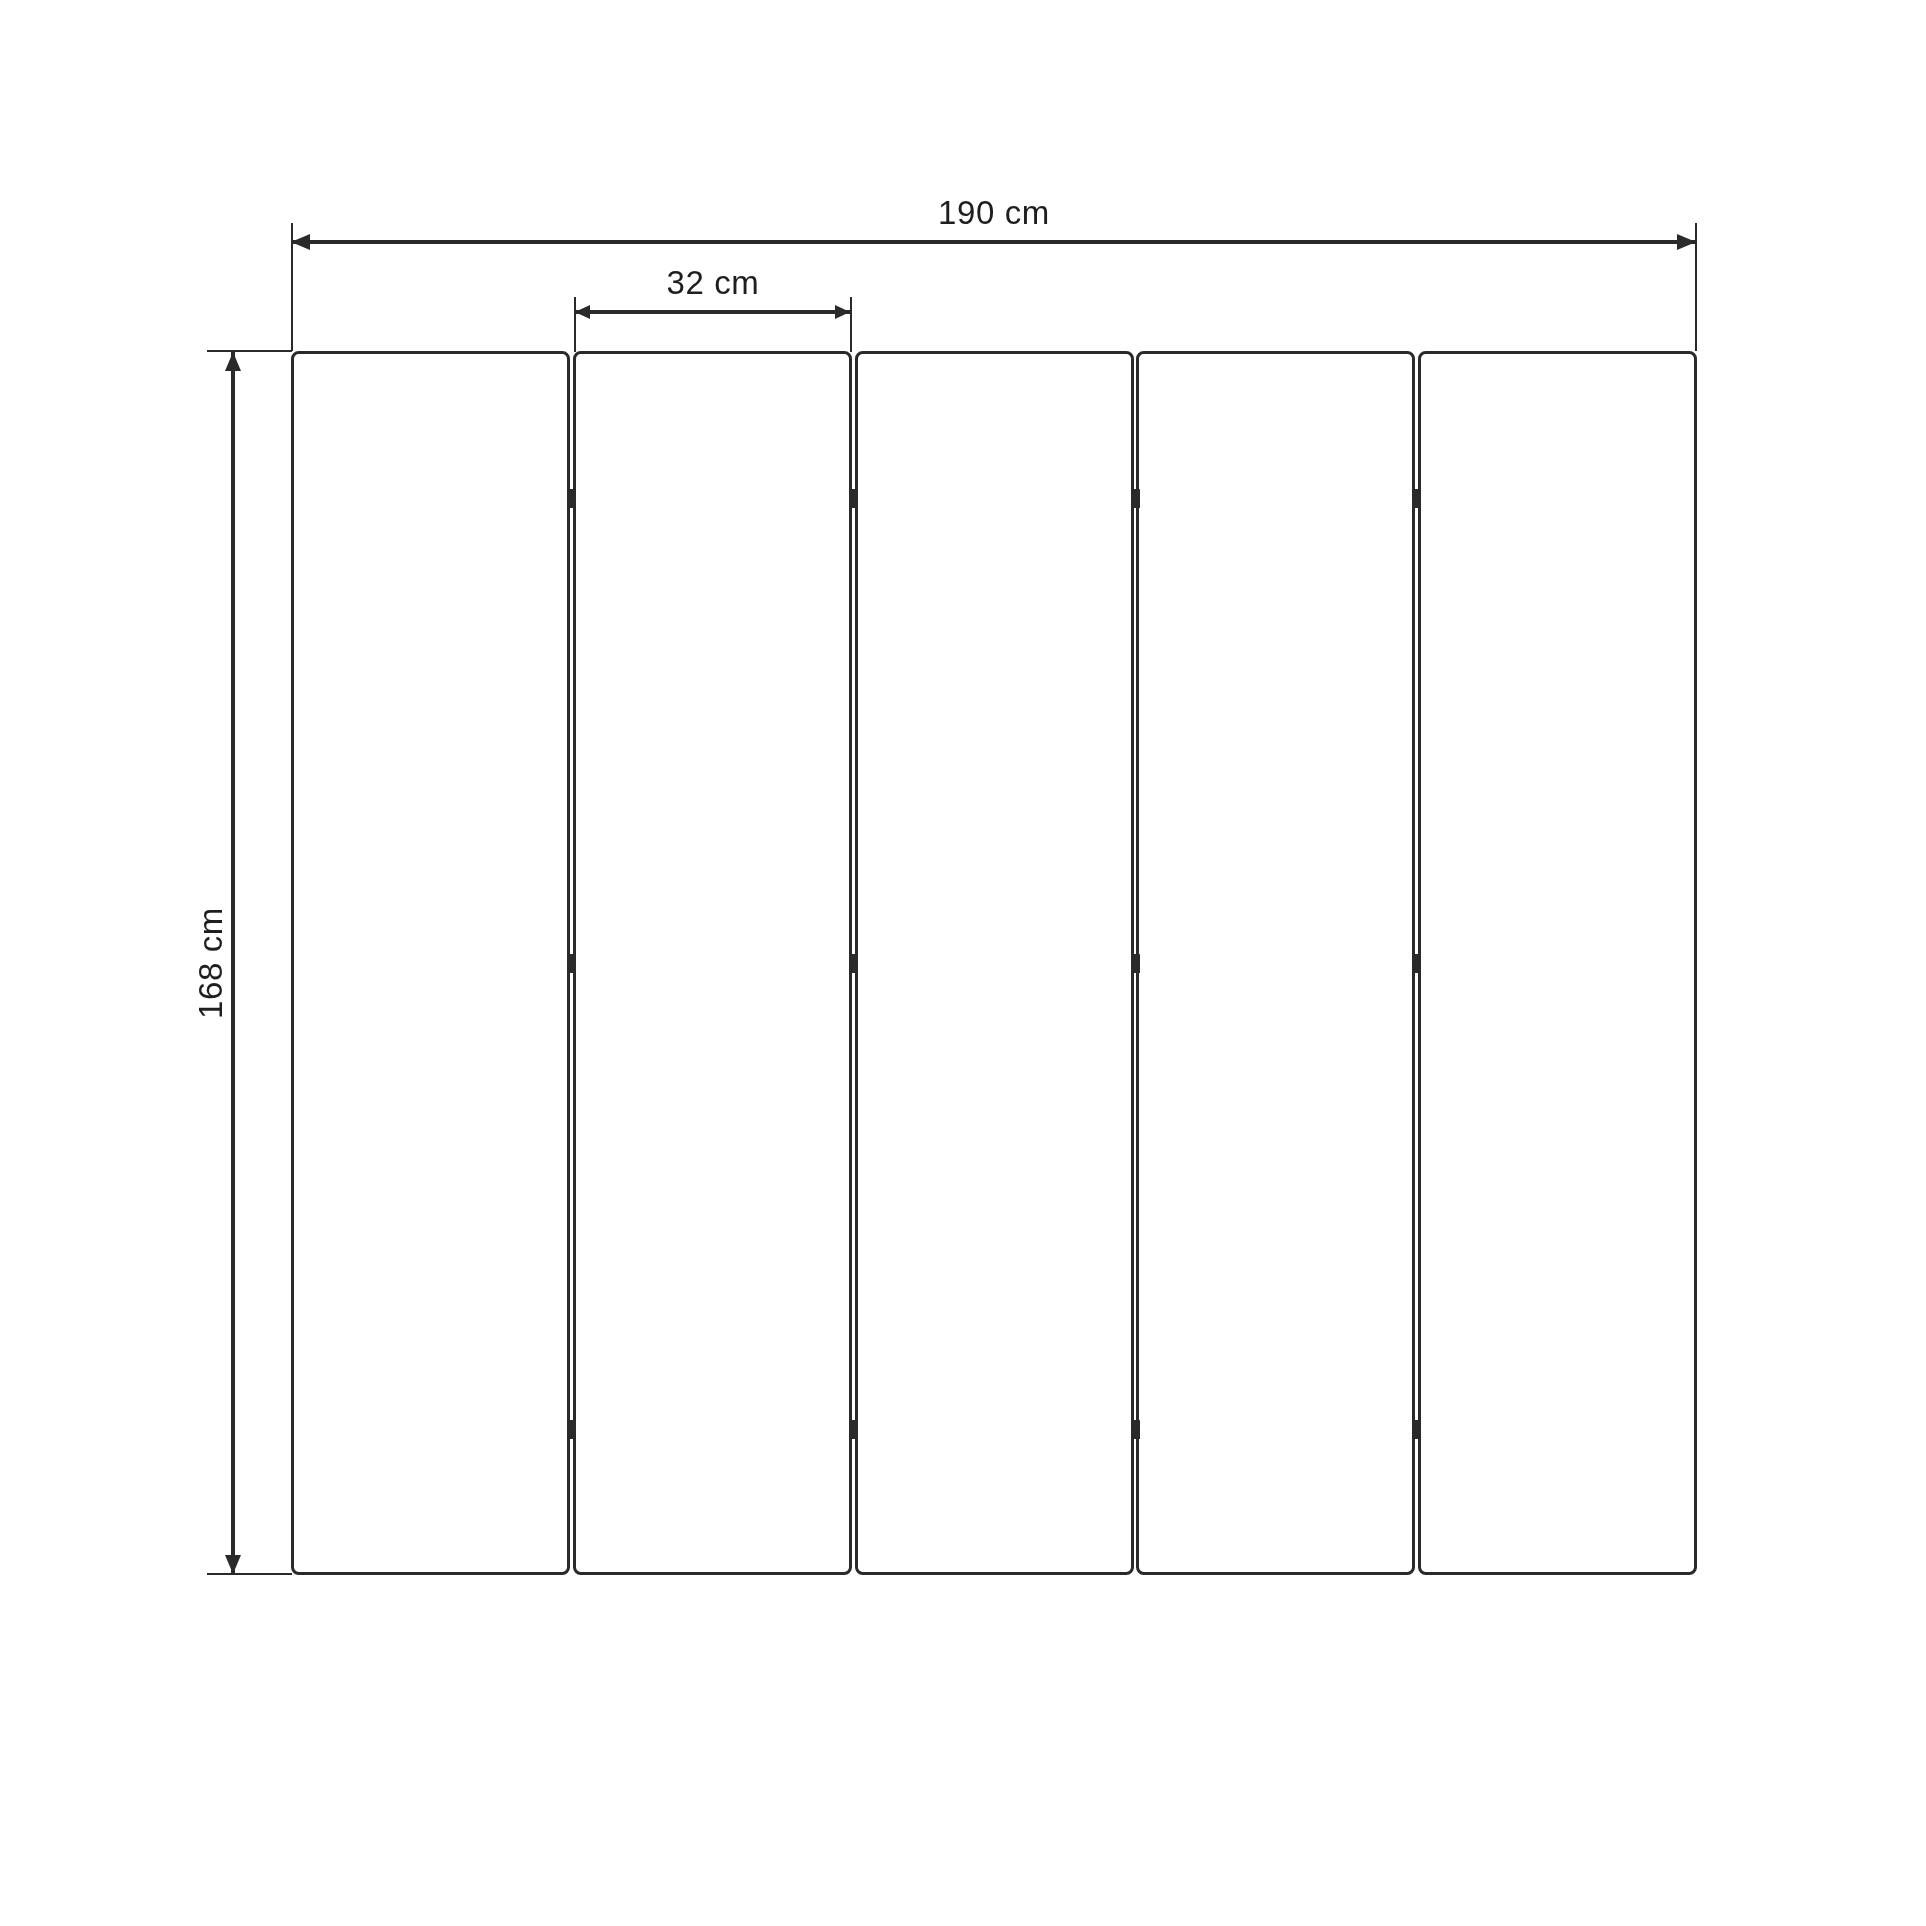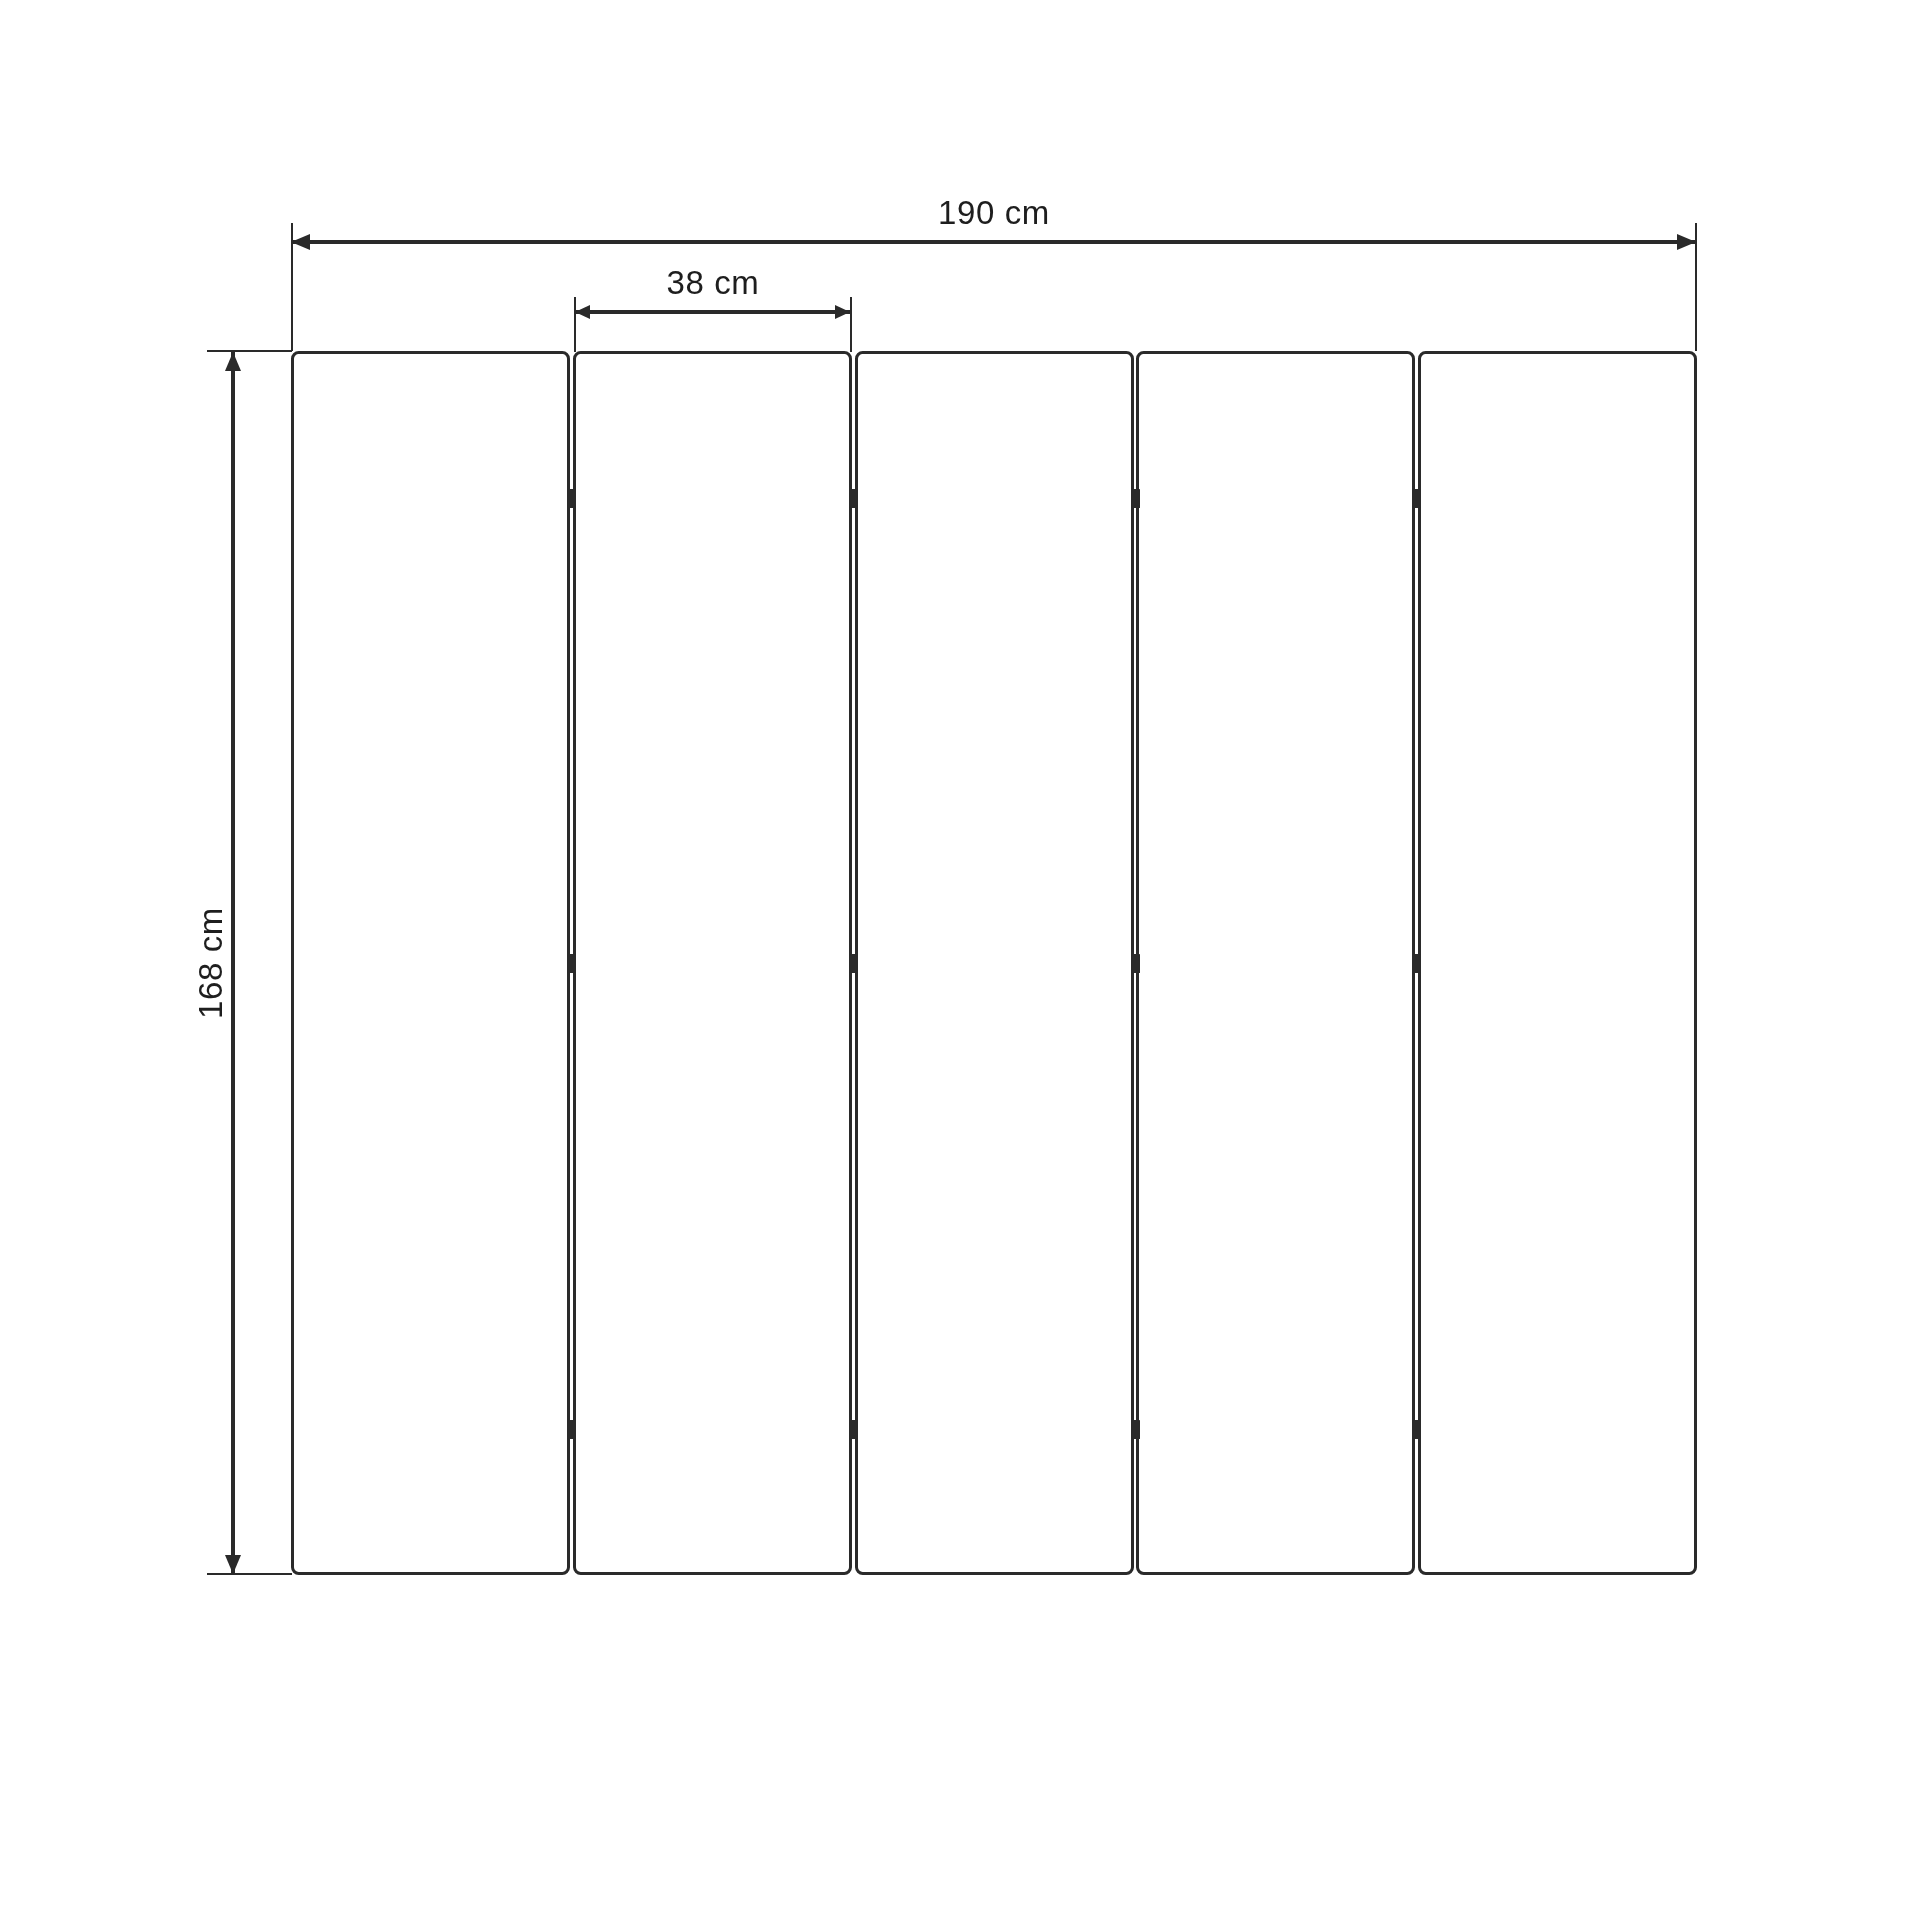--- a/index.html
+++ b/index.html
@@ -159,21 +159,21 @@
     <div class="arrow right" style="left:1677px; top:234px;"></div>
     <div class="dim-label total-width">190 cm</div>
   </div>
 
   <div>
     <div class="ext-line-v" style="left:574px; top:297px; height:55px;"></div>
     <div class="ext-line-v" style="left:850px; top:297px; height:55px;"></div>
     <div class="dim-line-h" style="left:575px; top:310px; width:276px;"></div>
     <div class="arrow left small" style="left:575px;  top:305px;"></div>
     <div class="arrow right small" style="left:835px; top:305px;"></div>
-    <div class="dim-label panel-width">38 cm</div>
+    <div class="dim-label panel-width">32 cm</div>
   </div>
 
   <div>
     <div class="ext-line-h" style="left:207px; top:350px; width:85px;"></div>
     <div class="ext-line-h" style="left:207px; top:1573px; width:85px;"></div>
     <div class="dim-line-v" style="left:231px; top:352px; height:1222px;"></div>
     <div class="arrow up" style="left:225px; top:352px;"></div>
     <div class="arrow down" style="left:225px; top:1555px;"></div>
     <div class="dim-label height">168 cm</div>
   </div>

